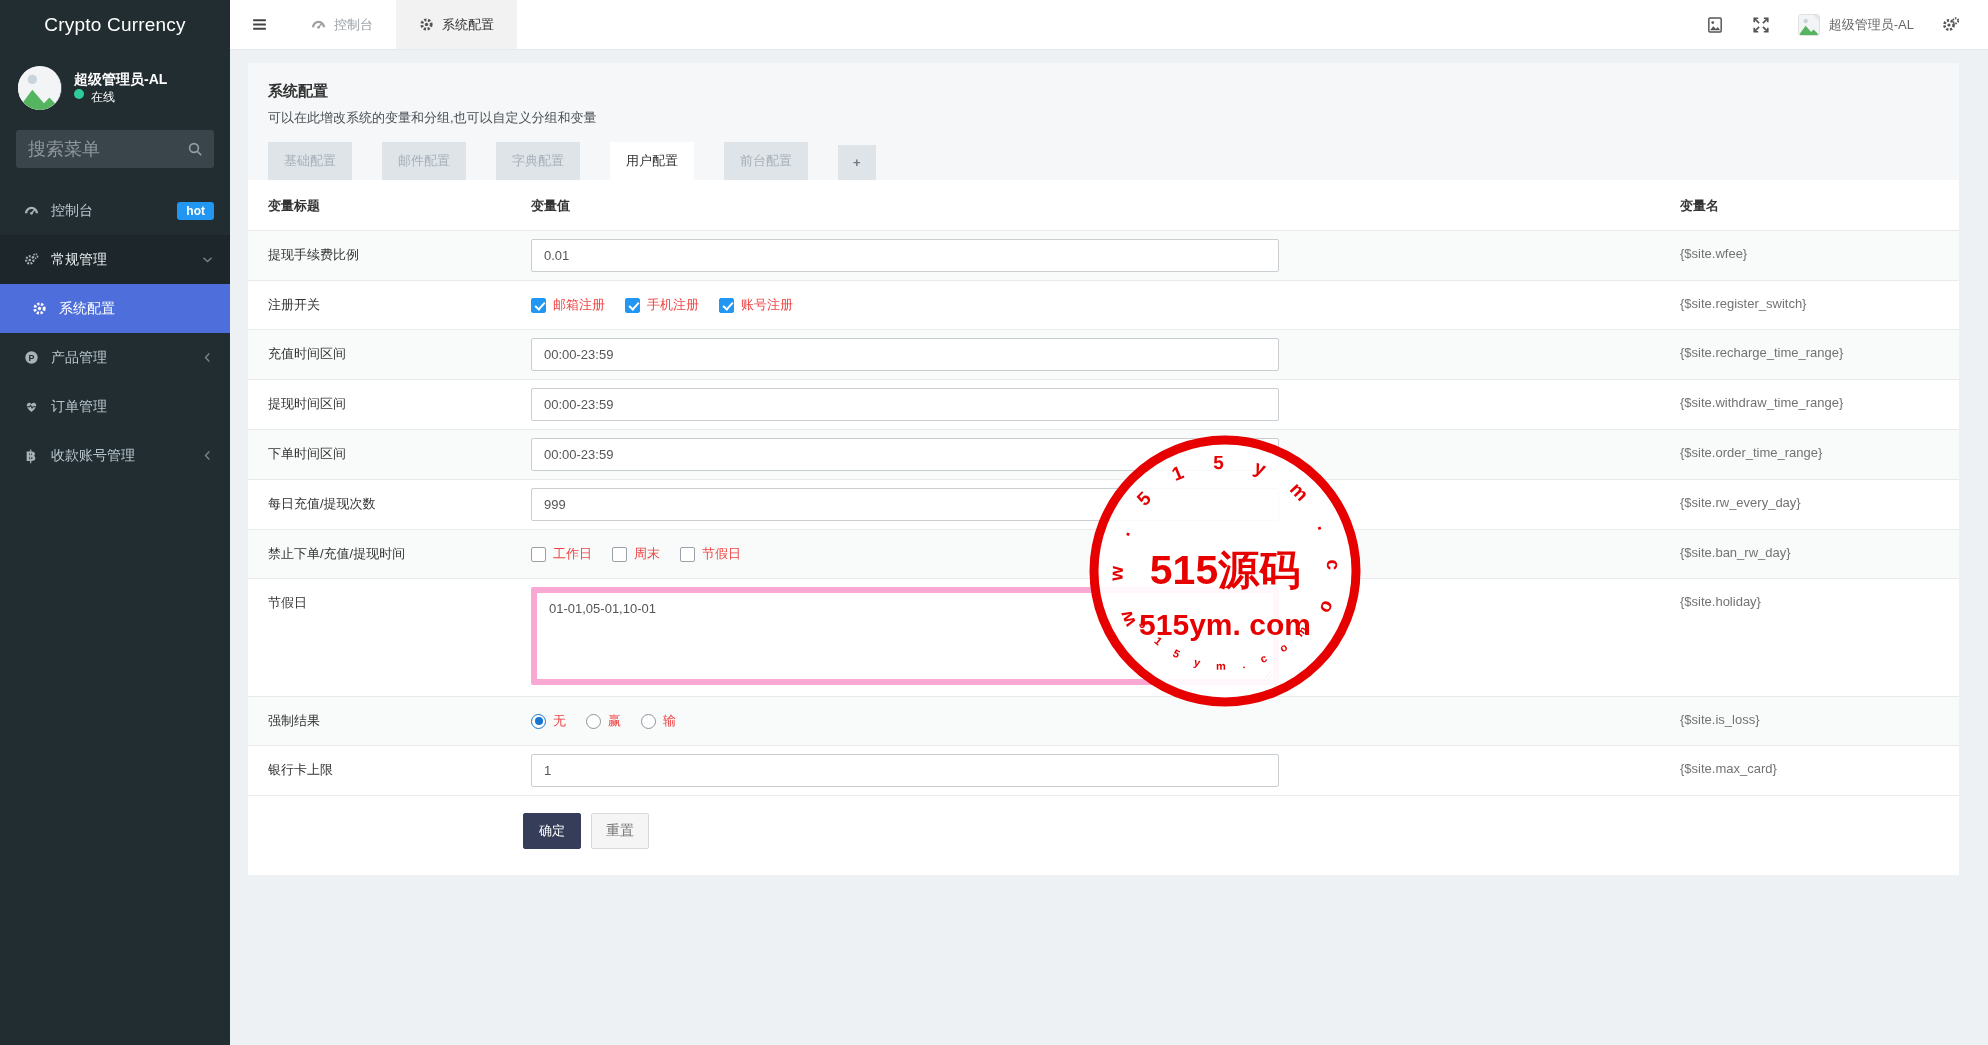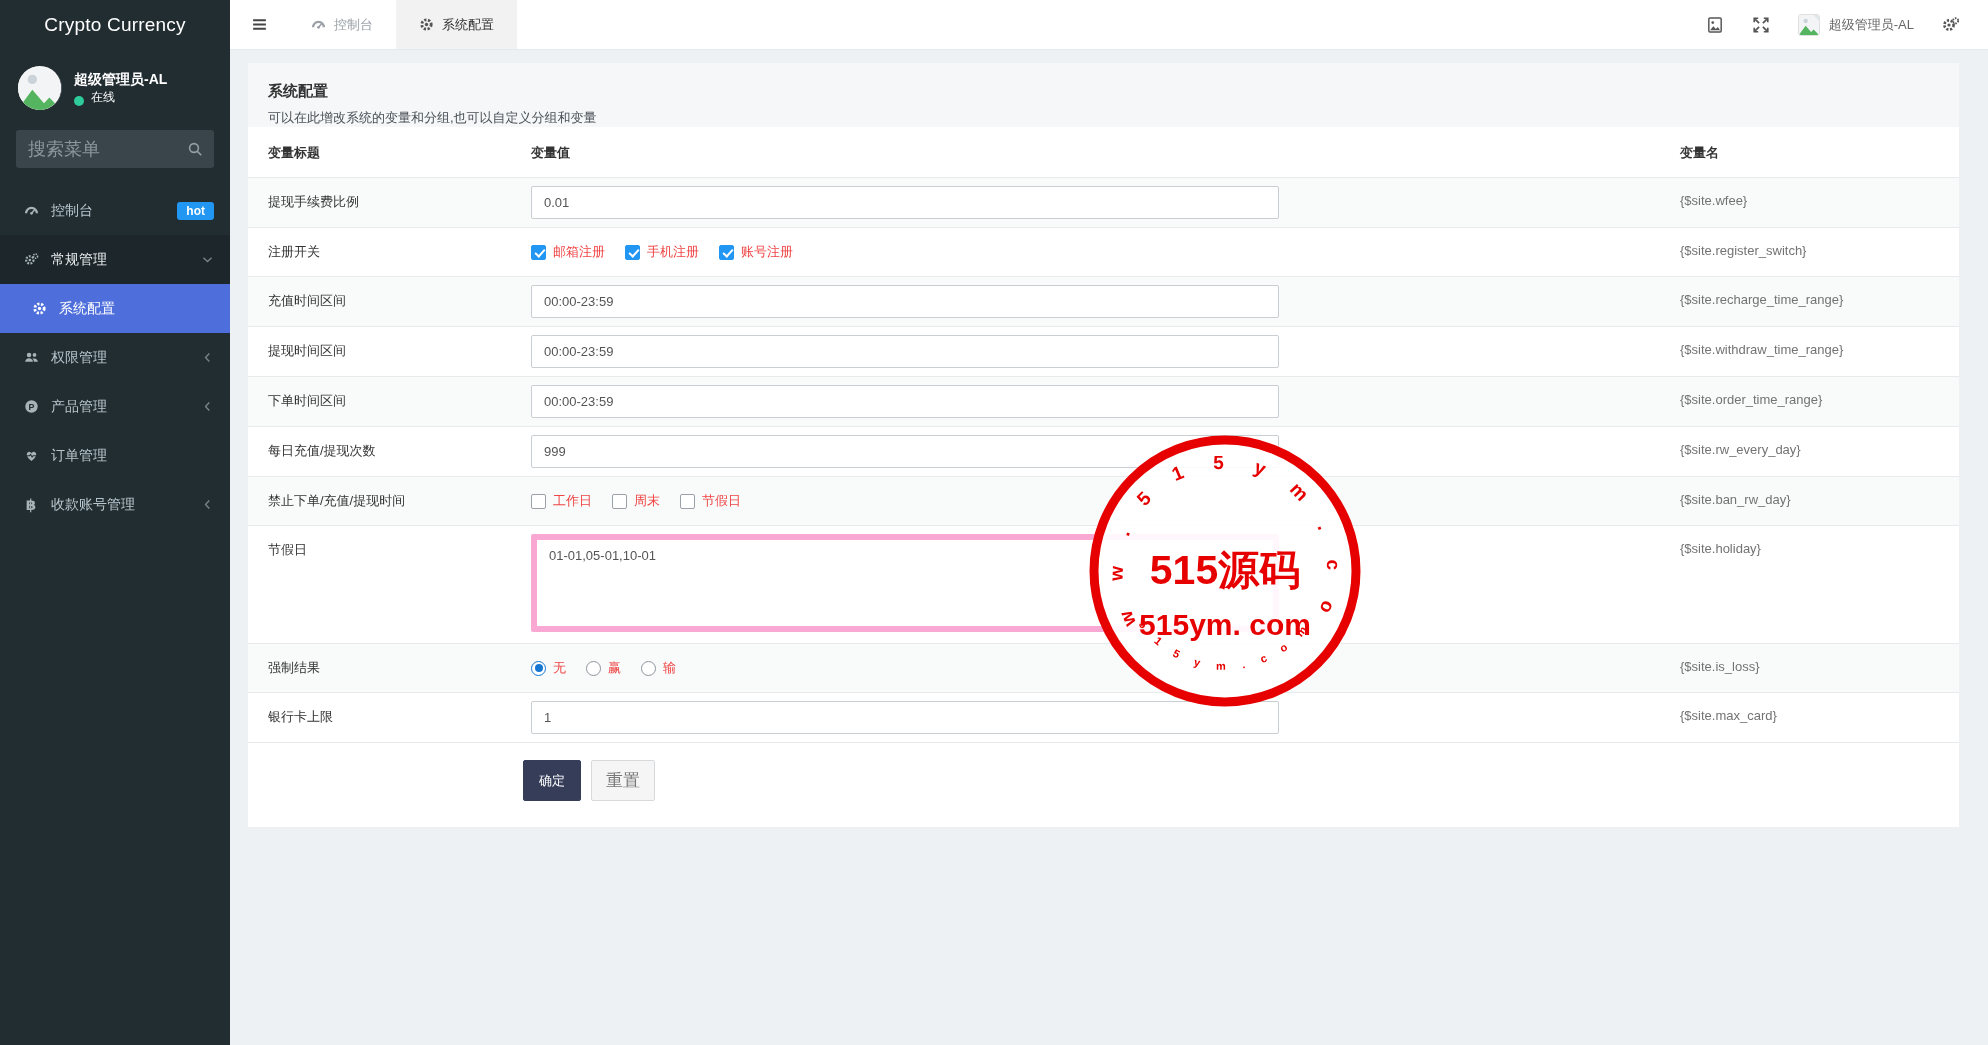--- a/index.html
+++ b/index.html
@@ -12,21 +12,21 @@
        font-family:"Liberation Sans","DejaVu Sans",sans-serif;font-size:13px;color:#333}
   .app{display:flex;height:100%}
 
   
   .sidebar{width:230px;flex-shrink:0;background:var(--sidebar-bg);color:var(--side-text);display:flex;flex-direction:column}
   .logo{height:50px;display:flex;align-items:center;justify-content:center;color:#fff;font-size:19px;letter-spacing:.2px}
   .user-panel{display:flex;align-items:center;gap:12px;padding:16px 18px 10px}
   .avatar{width:44px;height:44px;border-radius:50%;overflow:hidden;background:#fff;flex-shrink:0;border-right:1px solid #4a555b}
   .avatar svg{width:100%;height:100%;display:block}
   .user-name{color:#fff;font-weight:bold;font-size:14px}
-  .user-status{display:flex;align-items:flex-end;gap:7px;margin-top:0;color:#fff;font-size:12px}
+  .user-status{display:flex;align-items:flex-start;gap:7px;margin-top:0;color:#fff;font-size:12px}
   .status-dot{width:10px;height:10px;border-radius:50%;background:var(--online)}
   .search{margin:10px 16px 18px;position:relative}
   .search input{width:100%;height:38px;background:#3a444b;border:none;border-radius:3px;
       padding:0 36px 0 12px;color:#ced6da;font-size:18px;outline:none}
   .search input::placeholder{color:#8d969d}
   .search .sicon{position:absolute;right:11px;top:11px;width:16px;height:16px;color:#959ea5}
   .menu{font-size:14px}
   .menu-item{display:flex;align-items:center;gap:11px;height:49px;padding:0 16px 0 22px;cursor:pointer;position:relative}
   .menu-item .ic{width:18px;height:16px;display:inline-flex;align-items:center;justify-content:center;color:#a7b2b9;flex-shrink:0}
   .menu-item .ic svg{width:15px;height:15px}
@@ -86,21 +86,21 @@
   .cb.on{background:var(--badge);border-color:var(--badge)}
   .cb.on::after{content:"";position:absolute;left:4.5px;top:1.5px;width:4px;height:8px;
       border:solid #fff;border-width:0 2px 2px 0;transform:rotate(42deg)}
   .rd{width:15px;height:15px;border:1px solid #8d949b;border-radius:50%;background:#fff;position:relative;flex-shrink:0}
   .rd.on{border-color:#1677d2}
   .rd.on::after{content:"";position:absolute;left:2.5px;top:2.5px;width:8px;height:8px;border-radius:50%;background:#1677d2}
   .actions{padding:17px 0 0 275px;display:flex;gap:10px}
   .btn-primary{background:var(--submit);color:#fff;border:1px solid var(--submit);border-radius:2px;
       padding:8px 15px;font-size:13px;cursor:pointer;font-family:inherit}
   .btn-default{background:#f5f5f5;color:#777;border:1px solid #d7dadd;border-radius:2px;
-      padding:8px 14px;font-size:17px;cursor:pointer;font-family:inherit}
+      padding:8px 14px;font-size:14px;cursor:pointer;font-family:inherit}
 
   
   .stamp{position:absolute;left:853px;top:379px;width:284px;height:284px;pointer-events:none;z-index:40}
 </style>
 </head>
 <body>
 
 <div class="app">
 
   <aside class="sidebar">
@@ -167,36 +167,20 @@
               <svg viewBox="0 0 16 16">
                 <circle cx="8" cy="8" r="5" fill="none" stroke="currentColor" stroke-width="3" stroke-dasharray="2.4 1.7"></circle>
                 <circle cx="8" cy="8" r="1.8" fill="currentColor"></circle>
               </svg>
             </span>
             <span class="lbl">系统配置</span>
           </div>
         </div>
         <div class="menu-item">
           <span class="ic">
-            <svg viewBox="0 0 16 16" fill="currentColor">
-              <circle cx="5.4" cy="5.3" r="2.4"></circle>
-              <circle cx="11.2" cy="5.3" r="2"></circle>
-              <path d="M1.3 12.6c0-2.3 1.9-3.7 4.1-3.7s4.1 1.4 4.1 3.7z"></path>
-              <path d="M10.6 12.6c-.1-1.6-.8-2.8-1.9-3.5.7-.3 1.6-.1 2.5-.1 1.9 0 3.5 1.4 3.5 3.6z"></path>
-            </svg>
-          </span>
-          <span class="lbl">权限管理</span>
-          <span class="chev">
-            <svg viewBox="0 0 16 16">
-              <path d="M10.2 3L5.6 8l4.6 5" fill="none" stroke="currentColor" stroke-width="1.7"></path>
-            </svg>
-          </span>
-        </div>
-        <div class="menu-item">
-          <span class="ic">
             <svg viewBox="0 0 16 16">
               <circle cx="8" cy="8" r="6.6" fill="currentColor"></circle>
               <text x="8" y="11.4" text-anchor="middle" font-size="9.5" font-weight="bold" fill="#222d32">P</text>
             </svg>
           </span>
           <span class="lbl">产品管理</span>
           <span class="chev">
             <svg viewBox="0 0 16 16">
               <path d="M10.2 3L5.6 8l4.6 5" fill="none" stroke="currentColor" stroke-width="1.7"></path>
             </svg>
@@ -290,20 +274,28 @@
       </div>
     </header>
 
     <section class="content">
       <div class="card">
         <div class="card-head">
           <div class="card-title">系统配置</div>
           <div class="card-sub">可以在此增改系统的变量和分组,也可以自定义分组和变量</div>
         </div>
 
+        <div class="tabs" id="config-tabs">
+            <div class="tab">基础配置</div>
+            <div class="tab">邮件配置</div>
+            <div class="tab">字典配置</div>
+            <div class="tab active">用户配置</div>
+            <div class="tab">前台配置</div>
+            <div class="tab add">+</div>
+          </div>
 
         <div class="table-zone">
           <table>
             <colgroup>
                 <col style="width:275px">
                 <col>
                 <col style="width:293px">
               </colgroup>
             <thead>
               <tr>

